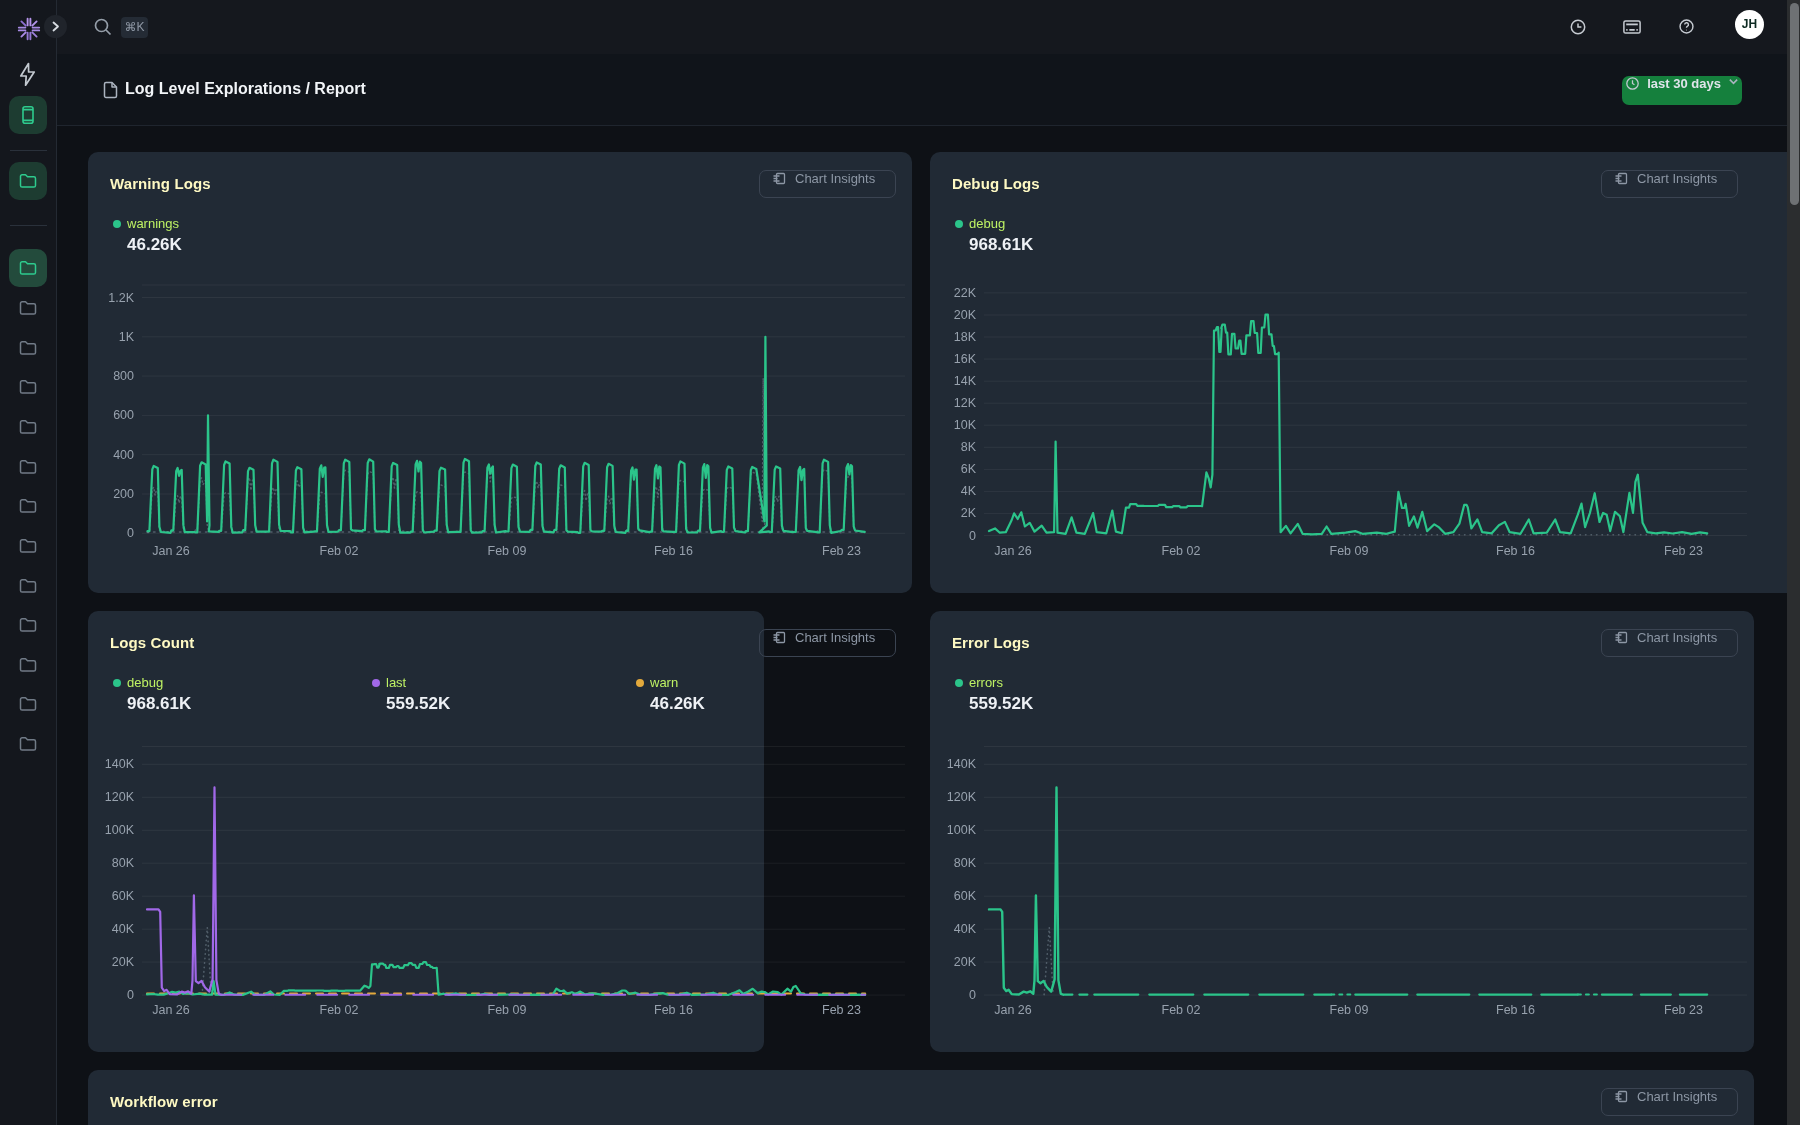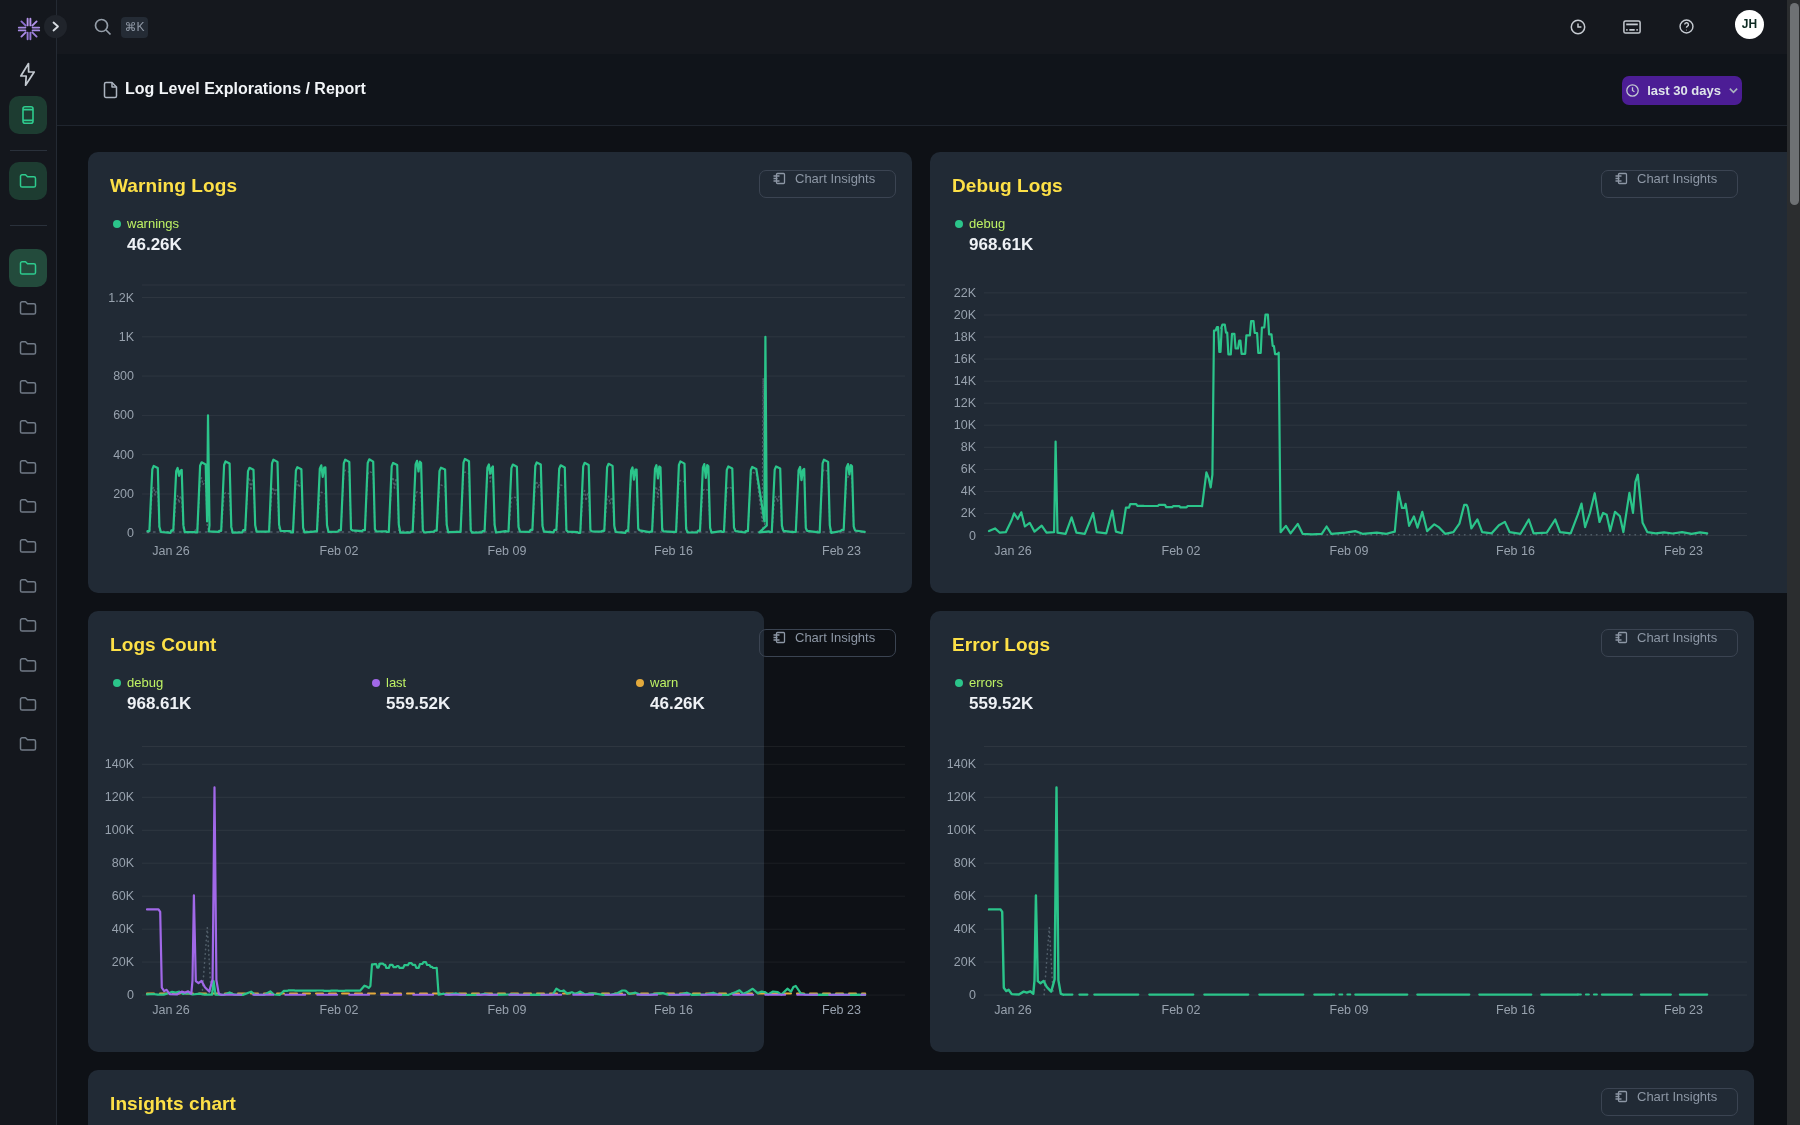--- a/index.html
+++ b/index.html
@@ -8,22 +8,22 @@
 #topbar { position:absolute; left:0; top:0; width:1800px; height:54px;
   background:#15181e; }
 #topbar-border { position:absolute; left:57px; top:54px; width:1743px; height:1px; background:#242a33; }
 #sidebar { position:absolute; left:0; top:0; width:57px; height:1125px;
   background:#14171d; border-right:1px solid #242a33; }
 #hdr { position:absolute; left:57px; top:54px; width:1743px; height:72px;
   background:#10141a; border-bottom:1px solid #1f252e; }
 #content { position:absolute; left:57px; top:127px; width:1743px; height:998px;
   background:#0e1116; }
 .card { position:absolute; background:#212a35; border-radius:10px; }
-.ctitle { position:absolute; left:22px; top:23px; font-size:19px; font-weight:700;
-  color:#fde047; letter-spacing:.1px; }
+.ctitle { position:absolute; left:22px; top:23px; font-size:15px; font-weight:700;
+  color:#fef9c3; letter-spacing:.1px; }
 .cibtn { position:absolute; display:flex; gap:8px;
   width:137px; height:28px; border:1px solid #3b4452; border-radius:7px;
   color:#8d97a5; font-size:13px; padding:0 12px; }
 .leg { position:absolute; }
 .leg .dot { display:inline-block; width:8px; height:8px; border-radius:50%;
   vertical-align:middle; margin-right:6px; }
 .leg .lbl { font-size:13px; color:#bef264; vertical-align:middle; }
 .leg .val { font-size:17px; font-weight:700; color:#eef1f5; margin:3px 0 0 14px;text-align:right; }
 .sideicon { position:absolute; left:9px; width:38px; height:38px; border-radius:10px;
   display:flex; align-items:center; justify-content:center; }
@@ -128,21 +128,21 @@
 <div class="abs" style="left:44px;top:15px;width:23px;height:23px;border-radius:50%;background:#20242b;z-index:5"></div>
 <svg class="abs" style="left:52px;top:21px;z-index:6" width="8" height="11" viewBox="0 0 8 11" fill="none" stroke="#d7dce2" stroke-width="1.8" stroke-linecap="round" stroke-linejoin="round">
     <path d="M1.5 1.5 6 5.5 1.5 9.5"></path>
   </svg>
 <div id="hdr">
 <svg class="abs" style="left:45px;top:27px" width="17" height="18" viewBox="0 0 17 18" fill="none" stroke="#aab3bf" stroke-width="1.5" stroke-linejoin="round">
       <path d="M2.5 3c0-.8.7-1.5 1.5-1.5h6l4.5 4.5v9c0 .8-.7 1.5-1.5 1.5H4c-.8 0-1.5-.7-1.5-1.5V3z"></path>
       <path d="M10 1.5V6h4.5"></path>
     </svg>
 <div class="abs" style="left:68px;top:26px;font-size:16px;font-weight:700;color:#f2f5f8">Log Level Explorations / Report</div>
-<div class="abs" style="left:1565px;top:22px;width:120px;height:29px;background:#4c1d95;border-radius:7px;display:flex;align-items:center;justify-content:center;gap:7px;color:#dfe4ea;font-size:13px;font-weight:600"><svg width="15" height="15" viewBox="0 0 20 20" fill="none" stroke="#c3cad2" stroke-width="1.7">
+<div class="abs" style="left:1565px;top:22px;width:120px;height:29px;background:#15803d;border-radius:7px;display:flex;align-items:flex-start;justify-content:center;gap:7px;color:#dfe4ea;font-size:13px;font-weight:600"><svg width="15" height="15" viewBox="0 0 20 20" fill="none" stroke="#c3cad2" stroke-width="1.7">
         <circle cx="10" cy="10" r="7.6"></circle>
         <path d="M10 5.8V10l2.6 1.6"></path>
       </svg>last 30 days<svg width="11" height="11" viewBox="0 0 12 12" fill="none" stroke="#aab3bf" stroke-width="1.7">
         <path d="M2 4l4 4 4-4"></path>
       </svg></div>
 </div>
 <div id="content"></div>
 <div class="card" style="left:88px;top:152px;width:824px;height:441px">
 <div class="ctitle">Warning Logs</div>
 <div class="cibtn" style="left:671px;top:18px">
@@ -302,21 +302,21 @@
         <polyline points="59.0,298.4 70.5,298.4 72.2,300.9 73.8,376.7 76.2,380.1 78.6,378.8 81.7,383.1 88.9,383.5 93.7,380.6 96.8,381.6 100.2,380.3 103.3,382.8 104.5,369.3 105.9,284.4 107.8,370.1 110.5,372.2 113.6,369.9 116.9,376.2 121.2,380.6 124.6,368.4 126.5,176.4 128.4,369.3 130.8,382.9 133.2,383.7" fill="none" stroke="#2bc48a" stroke-width="2.4" stroke-linejoin="round" stroke-linecap="round"></polyline>
         <polyline points="134.4,383.6 164.3,383.6" fill="none" stroke="#2bc48a" stroke-width="2.2" stroke-linejoin="round" stroke-linecap="round" stroke-dasharray="8 7"></polyline>
         <polyline points="164.3,383.6 401.3,383.6" fill="none" stroke="#2bc48a" stroke-width="2.2" stroke-linejoin="round" stroke-linecap="round" stroke-dasharray="44 11"></polyline>
         <polyline points="401.3,383.6 425.3,383.6" fill="none" stroke="#2bc48a" stroke-width="2" stroke-linejoin="round" stroke-linecap="round" stroke-dasharray="3 5"></polyline>
         <polyline points="425.3,383.6 647.9,383.6" fill="none" stroke="#2bc48a" stroke-width="2.2" stroke-linejoin="round" stroke-linecap="round" stroke-dasharray="52 10"></polyline>
         <polyline points="647.9,383.6 671.9,383.6" fill="none" stroke="#2bc48a" stroke-width="2" stroke-linejoin="round" stroke-linecap="round" stroke-dasharray="3 5"></polyline>
         <polyline points="671.9,383.6 777.2,383.6" fill="none" stroke="#2bc48a" stroke-width="2.2" stroke-linejoin="round" stroke-linecap="round" stroke-dasharray="30 9"></polyline>
       </svg></div>
 </div>
 <div class="card" style="left:88px;top:1070px;width:1666px;height:200px">
-<div class="ctitle">Insights chart</div>
+<div class="ctitle">Workflow error</div>
 <div class="cibtn" style="left:1513px;top:18px">
       <svg width="15" height="15" viewBox="0 0 15 15" fill="none" stroke="#8d97a5" stroke-width="1.3">
         <rect x="4.5" y="2.5" width="8" height="10" rx="1"></rect>
         <path d="M1.5 5h6M1.5 7.5h4M1.5 10h6"></path>
       </svg>
       <span>Chart Insights</span>
     </div>
 </div>
 <div class="abs" style="left:1787px;top:0;width:13px;height:1125px;background:#2b2d2f;z-index:10"></div>
 <div class="abs" style="left:1790px;top:3px;width:9px;height:202px;background:#6e7174;border-radius:5px;z-index:11"></div>

